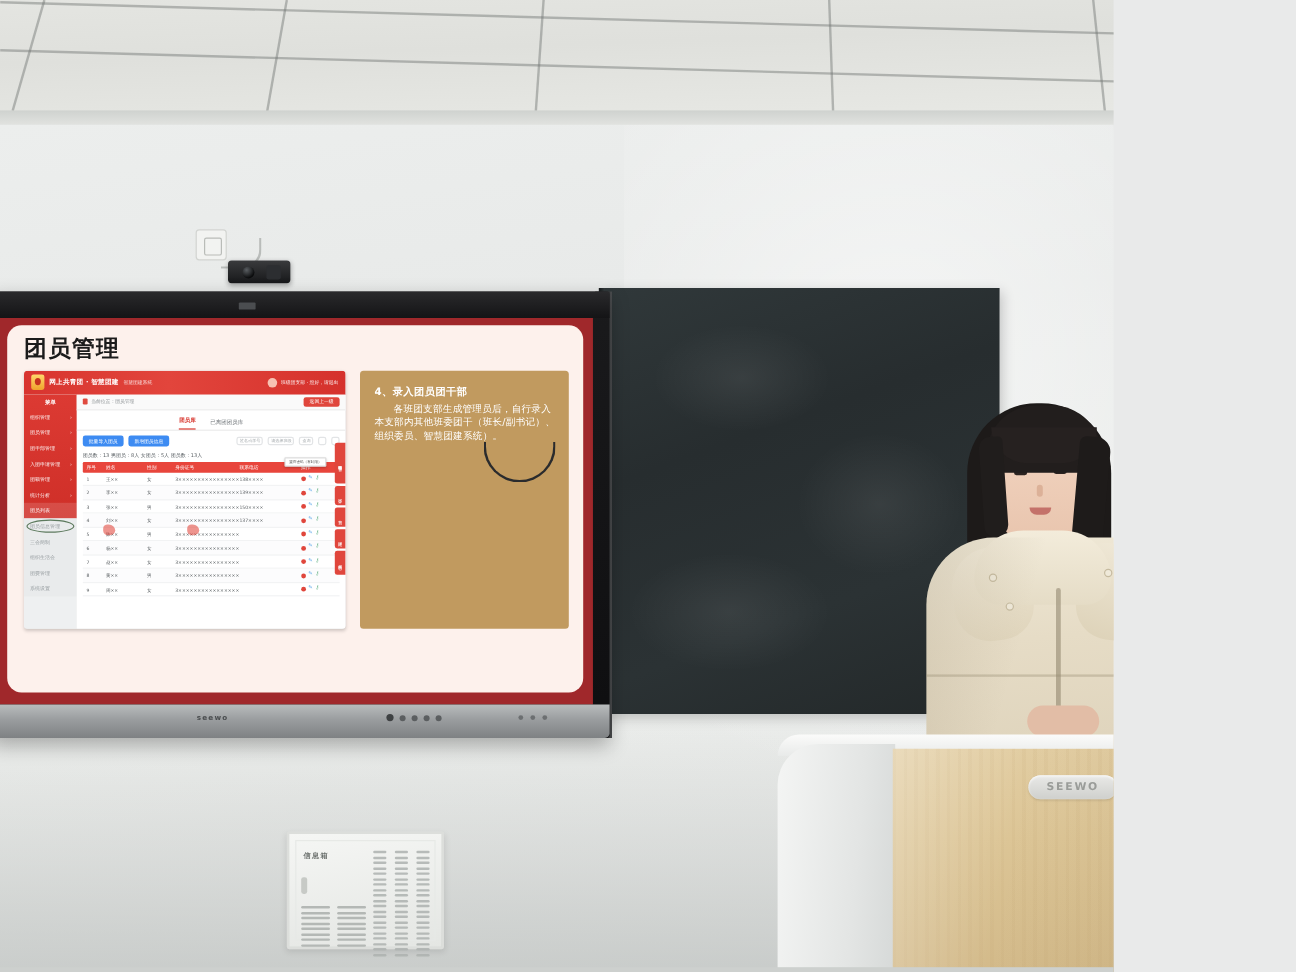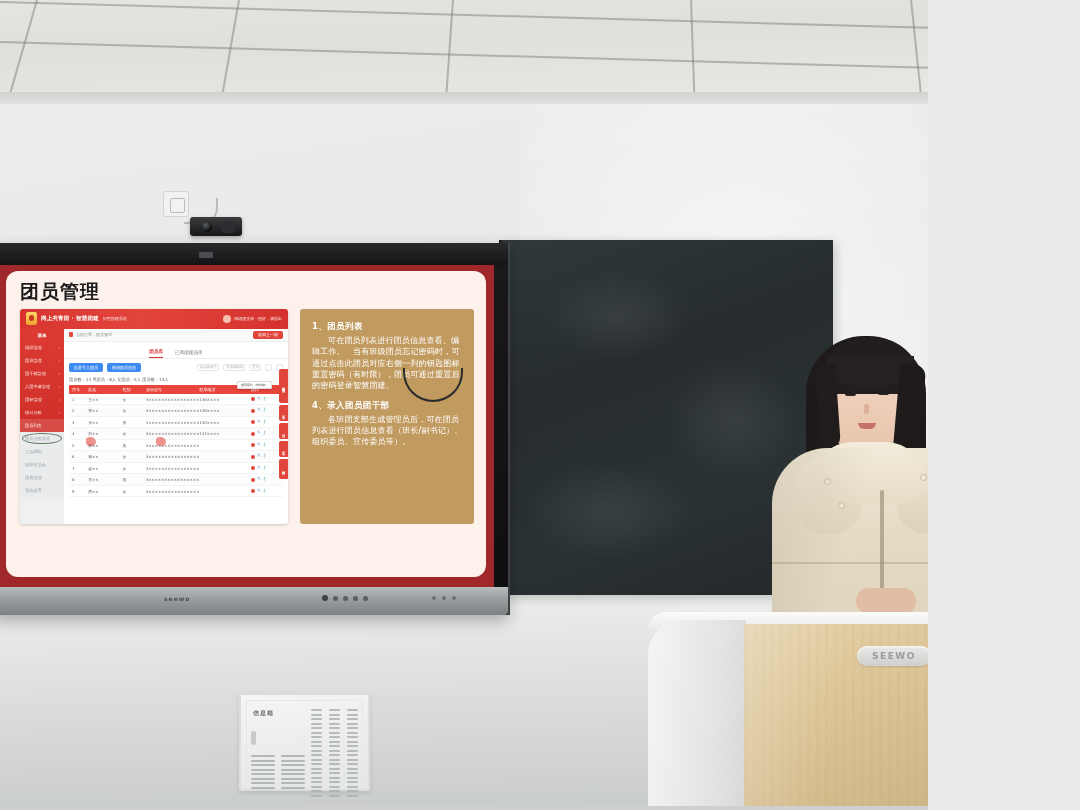--- a/index.html
+++ b/index.html
@@ -704,26 +704,22 @@
                     <div class="side-tab" style="height:16px">智慧</div>
                     <div class="side-tab" style="height:16px">团建</div>
                     <div class="side-tab" style="height:20px">帮助中心</div>
                   </div>
                 </div>
               </div>
             </div>
 
             <div class="notes">
               <div class="blk">
-                <h4>1、团员列表</h4>
-                <p>可在团员列表进行团员信息查看、编辑工作。　当有班级团员忘记密码时，可通过点击此团员对应右侧一列的钥匙图标重置密码（有时限），团员可通过重置后的密码登录智慧团建。</p>
-              </div>
-              <div class="blk">
                 <h4>4、录入团员团干部</h4>
-                <p>各班团支部生成管理员后，可在团员列表进行团员信息查看（班长/副书记）、组织委员、宣传委员等）。</p>
+                <p>各班团支部生成管理员后，自行录入本支部内其他班委团干（班长/副书记）、组织委员、智慧团建系统）。</p>
               </div>
             </div>
 
           </div>
         </div>
       </div>
     </div>
 
     <div class="display-bottombezel">
       <div class="bezel-brand">seewo</div>

